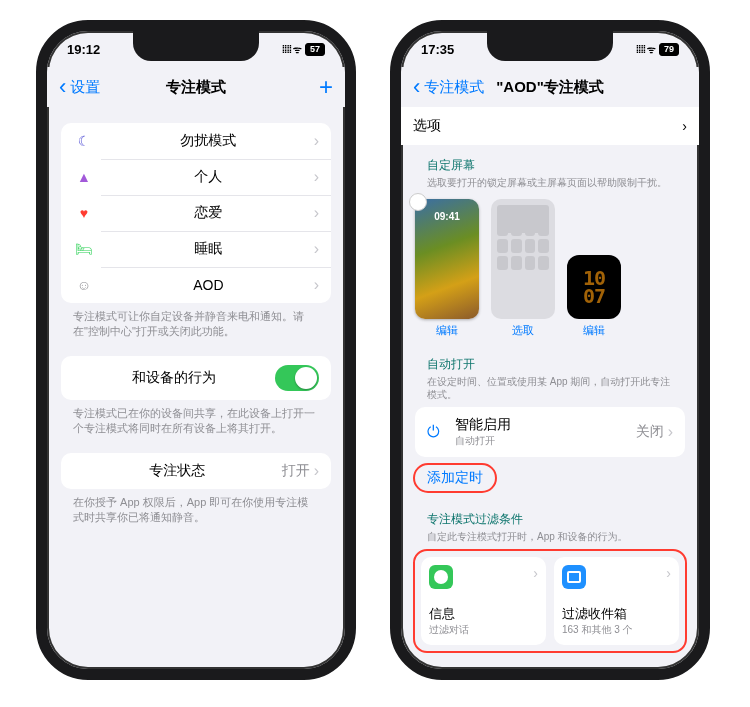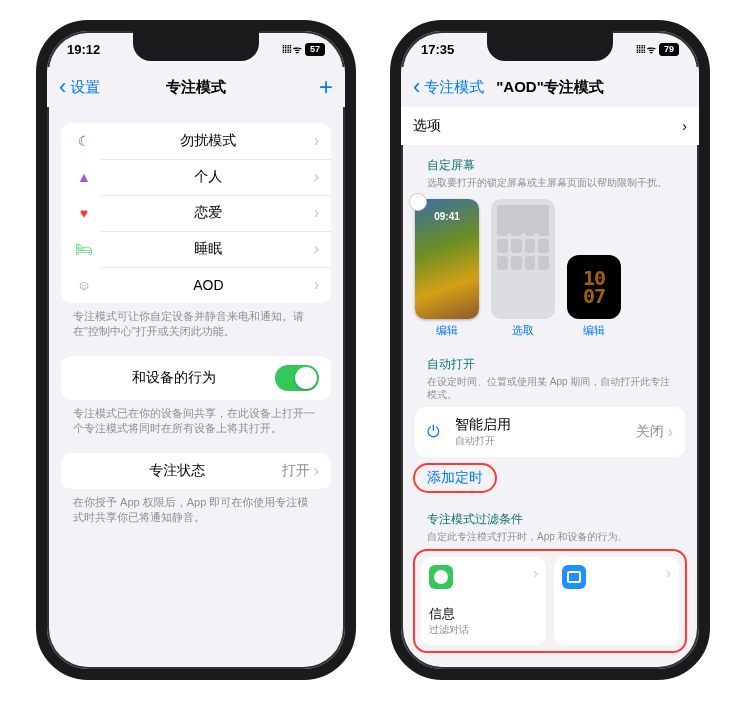--- a/index.html
+++ b/index.html
@@ -365,20 +365,24 @@
             <div>
               <div class="ft">信息</div>
               <div class="fs">过滤对话</div>
             </div>
           </div>
           <div class="fcard">
             <div class="fcard-top">
               <span class="app-ic blue"></span>
               <span class="chev-sm">›</span>
             </div>
+            <div>
+              <div class="ft">过滤收件箱</div>
+              <div class="fs">163 和其他 3 个</div>
+            </div>
           </div>
         </div>
         <div style="height:20px"></div>
       </div>
     </div>
   </div>
 
 </div>
 
 </body></html>

